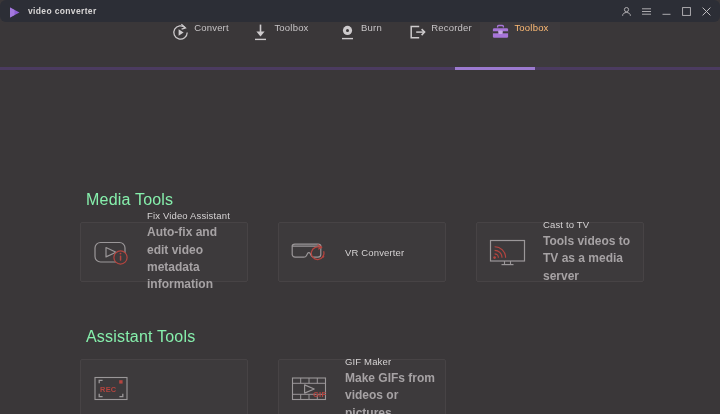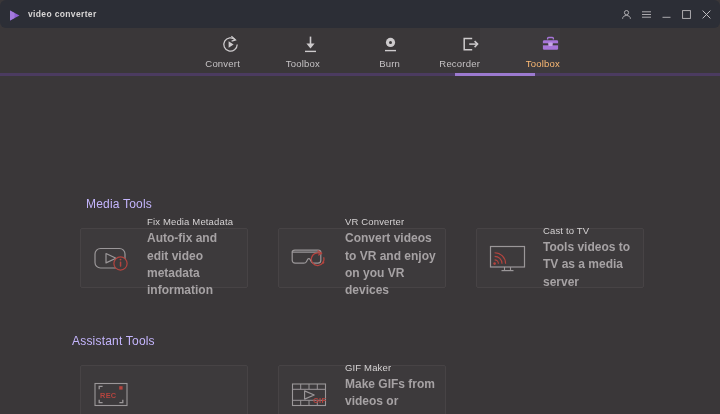--- a/index.html
+++ b/index.html
@@ -20,21 +20,21 @@
     width: 720px;
     height: 414px;
     position: relative;
     display: flex;
     flex-direction: column;
     background: #3a3739;
   }
 
   
   .titlebar {
-    height: 28px;
+    height: 22px;
     background: #2c2e36;
     display: flex;
     align-items: center;
     justify-content: space-between;
     padding: 0 6px 0 8px;
     box-sizing: border-box;
     flex: 0 0 auto;
     border-radius: 6px;
   }
   .brand {
@@ -81,22 +81,22 @@
     display: flex;
     align-items: flex-start;
     justify-content: center;
     height: 48px;
     gap: 0px;
   }
   .navitem {
     width: 80px;
     height: 47px;
     display: flex;
-    flex-direction: column;
-    align-items: flex-end;
+    flex-direction: row;
+    align-items: flex-start;
     justify-content: center;
     gap: 4px;
     color: #c6c3c5;
     box-sizing: border-box;
     position: relative;
   }
   .navitem .nav-icon {
     height: 20px;
     display: flex;
     align-items: center;
@@ -131,28 +131,28 @@
 
   
   .content {
     flex: 1 1 auto;
     overflow: hidden;
     padding: 0 0 0 0;
     position: relative;
   }
 
   .section-title {
-    font-size: 12px;
-    color: #c4b5fd;
+    font-size: 16px;
+    color: #86efac;
     margin: 0;
     font-weight: normal;
     letter-spacing: 0.2px;
   }
   .section-media-title { position: absolute; left: 86px; top: 121px; }
-  .section-assistant-title { position: absolute; left: 72px; top: 258px; }
+  .section-assistant-title { position: absolute; left: 86px; top: 258px; }
 
   .cards {
     position: absolute;
     display: flex;
     gap: 30px;
   }
   .cards-media { left: 80px; top: 152px; }
   .cards-assistant { left: 80px; top: 289px; }
 
   .card {
@@ -319,38 +319,37 @@
         <span class="card-icon">
           <svg width="46" height="34" viewBox="0 0 46 34" fill="none">
             <rect x="4" y="7.5" width="30" height="19.5" rx="5.5" stroke="#9b9799" stroke-width="1.2"></rect>
             <polygon points="15,12.5 25,17.2 15,21.9" fill="none" stroke="#9b9799" stroke-width="1.2" stroke-linejoin="round"></polygon>
             <circle cx="29.5" cy="22.5" r="6.6" fill="#3d3a3c" stroke="#b5443f" stroke-width="1.2"></circle>
             <circle cx="29.5" cy="18.6" r="0.95" fill="#b5443f"></circle>
             <rect x="28.8" y="20.4" width="1.5" height="5.3" rx="0.6" fill="#b5443f"></rect>
           </svg>
         </span>
         <span class="card-text">
-          <span class="card-title">Fix Media Metadata</span>
+          <span class="card-title">Fix Video Assistant</span>
           <span class="card-desc">Auto-fix and edit video metadata information</span>
         </span>
       </div>
 
       <div class="card">
         <span class="card-icon">
           <svg width="46" height="34" viewBox="0 0 46 34" fill="none">
             <path d="M3.2 11.2h28.6v8.1c0 1.6-1.3 2.9-2.9 2.9h-4.1c-1.1 0-2.0-.6-2.5-1.5l-1.3-2.4c-.5-.9-1.8-.9-2.3 0l-1.3 2.4c-.5.9-1.4 1.5-2.5 1.5H6.1c-1.6 0-2.9-1.3-2.9-2.9v-8.1z" stroke="#9b9799" stroke-width="1.2" stroke-linejoin="round"></path>
             <path d="M3.2 11.2c0-1.5 1.2-2.1 2.6-2.1h23.4c1.4 0 2.6.6 2.6 2.1" stroke="#9b9799" stroke-width="1.2"></path>
             <path d="M34.6 16.2a6.3 6.3 0 1 1-2.6-3.3" stroke="#b5443f" stroke-width="1.25" fill="none"></path>
             <polyline points="28.6,9.6 32.8,12.3 29.2,14.2" stroke="#b5443f" stroke-width="1.2" fill="none" stroke-linejoin="round"></polyline>
             <circle cx="34.2" cy="21.6" r="1.15" fill="#b5443f"></circle>
           </svg>
         </span>
         <span class="card-text">
           <span class="card-title">VR Converter</span>
-          <span class="card-desc">Convert videos to VR and enjoy on you VR devices</span>
         </span>
       </div>
 
       <div class="card">
         <span class="card-icon">
           <svg width="46" height="34" viewBox="0 0 46 34" fill="none">
             <rect x="3.5" y="5.5" width="34" height="20.5" stroke="#9b9799" stroke-width="1.2"></rect>
             <line x1="14.5" y1="29.6" x2="26.5" y2="29.6" stroke="#9b9799" stroke-width="1.2"></line>
             <line x1="17.5" y1="26" x2="17.5" y2="29.6" stroke="#9b9799" stroke-width="1.1"></line>
             <line x1="23.5" y1="26" x2="23.5" y2="29.6" stroke="#9b9799" stroke-width="1.1"></line>

